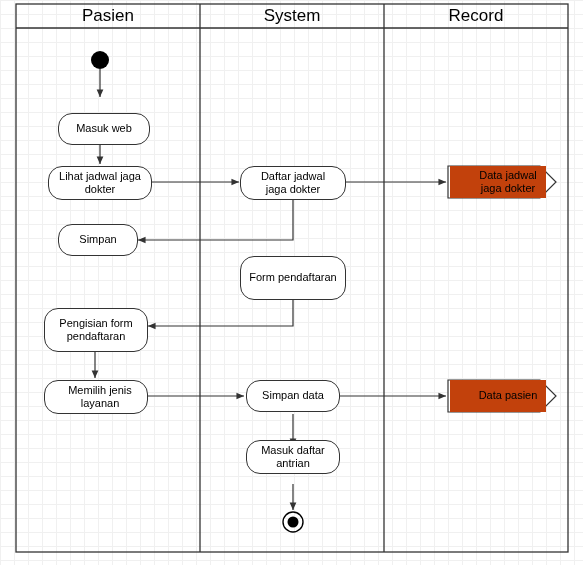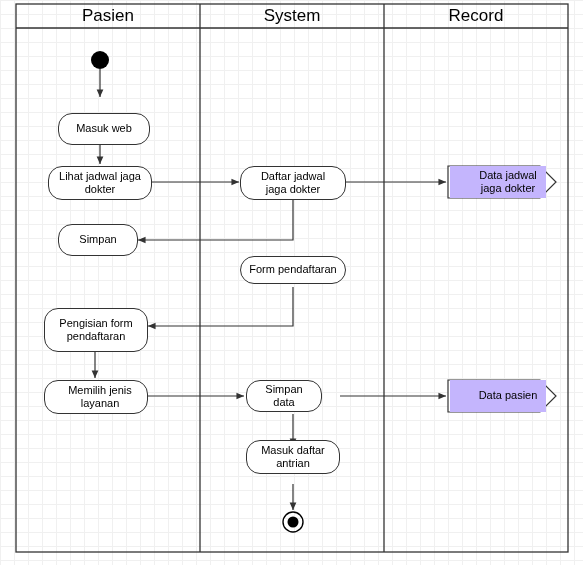--- a/index.html
+++ b/index.html
@@ -40,21 +40,21 @@
     display: flex;
     align-items: center;
     justify-content: center;
     text-align: center;
     padding: 2px 8px;
     line-height: 1.2;
     box-sizing: border-box;
   }
   .record {
     position: absolute;
-    background: #c4b5fd;
+    background: #c2410c;
     display: flex;
     align-items: center;
     justify-content: center;
     text-align: center;
     line-height: 1.2;
     box-sizing: border-box;
     padding-left: 20px;
   }
 </style>
 </head>
@@ -116,24 +116,24 @@
 <div class="lane-header" style="left:16px; width:184px;">Pasien</div>
 <div class="lane-header" style="left:200px; width:184px;">System</div>
 <div class="lane-header" style="left:384px; width:184px;">Record</div>
 
 <div class="node" style="left:58px; top:98px; width:92px; height:32px;margin-top:15px;">Masuk web</div>
 <div class="node" style="left:48px; top:166px; width:104px; height:34px;">Lihat jadwal jaga
 dokter</div>
 <div class="node" style="left:240px; top:166px; width:106px; height:34px;">Daftar jadwal jaga
 dokter</div>
 <div class="node" style="left:58px; top:224px; width:80px; height:32px;">Simpan</div>
-<div class="node" style="left:240px; top:256px; width:106px; height:28px;">Form pendaftaran</div>
+<div class="node" style="left:240px; top:256px; width:106px; height:44px;">Form pendaftaran</div>
 <div class="node" style="left:44px; top:308px; width:104px; height:44px;">Pengisian form
 pendaftaran</div>
 <div class="node" style="left:44px; top:380px; width:104px; height:34px;padding-left:16px;">Memilih jenis
 layanan</div>
-<div class="node" style="left:246px; top:380px; width:76px; height:32px;">Simpan data</div>
+<div class="node" style="left:246px; top:380px; width:94px; height:32px;">Simpan data</div>
 <div class="node" style="left:246px; top:440px; width:94px; height:34px;">Masuk daftar
 antrian</div>
 
 <div class="record" style="left:450px; top:166px; width:96px; height:32px;">Data jadwal jaga
 dokter</div>
 <div class="record" style="left:450px; top:380px; width:96px; height:32px;">Data pasien</div>
 
 </body></html>

